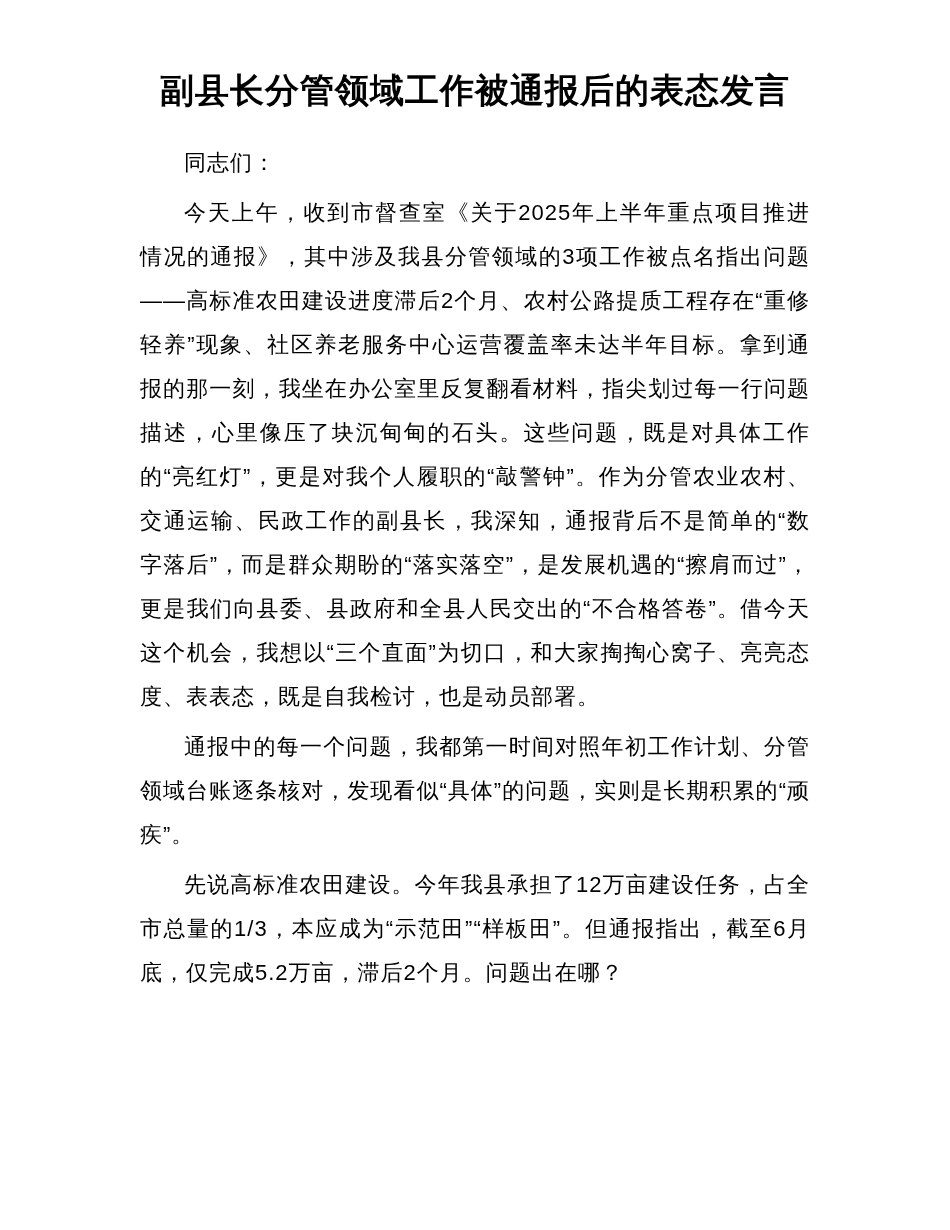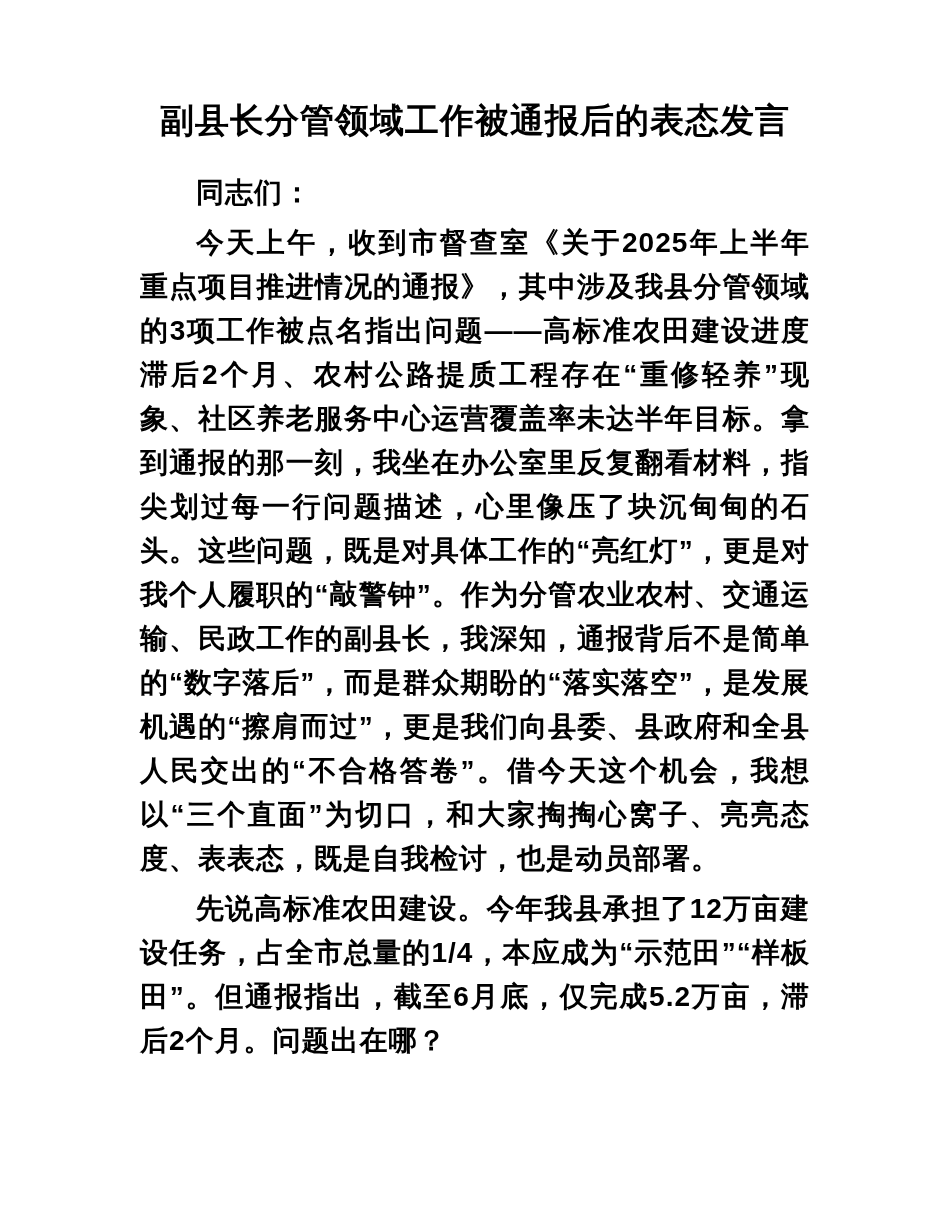--- a/index.html
+++ b/index.html
@@ -11,47 +11,47 @@
     height: 1230px;
     background: #ffffff;
     color: #000000;
     font-family: "Liberation Sans", "DejaVu Sans", sans-serif;
     overflow: hidden;
   }
   .page {
     box-sizing: border-box;
     width: 950px;
     height: 1230px;
-    padding: 92px 140px 0 140px;
+    padding: 62px 140px 0 140px;
     background: #ffffff;
   }
   .doc-title {
     font-size: 34px;
     font-weight: 700;
     text-align: center;
     line-height: 56px;
     letter-spacing: 1px;
     margin: 0 0 23px 0;
   }
   .para {
-    font-size: 28px;
+    font-size: 22px;
     line-height: 44px;
     letter-spacing: 1px;
     text-align: justify;
     text-indent: 2em;
     margin: 0 0 6px 0;
-    font-weight: bold;
   }
 </style>
 </head>
 <body>
 
 <div class="page">
   <h1 class="doc-title">副县长分管领域工作被通报后的表态发言</h1>
 
   <p class="para">同志们：</p>
 
   <p class="para">今天上午，收到市督查室《关于2025年上半年重点项目推进情况的通报》，其中涉及我县分管领域的3项工作被点名指出问题——高标准农田建设进度滞后2个月、农村公路提质工程存在“重修轻养”现象、社区养老服务中心运营覆盖率未达半年目标。拿到通报的那一刻，我坐在办公室里反复翻看材料，指尖划过每一行问题描述，心里像压了块沉甸甸的石头。这些问题，既是对具体工作的“亮红灯”，更是对我个人履职的“敲警钟”。作为分管农业农村、交通运输、民政工作的副县长，我深知，通报背后不是简单的“数字落后”，而是群众期盼的“落实落空”，是发展机遇的“擦肩而过”，更是我们向县委、县政府和全县人民交出的“不合格答卷”。借今天这个机会，我想以“三个直面”为切口，和大家掏掏心窝子、亮亮态度、表表态，既是自我检讨，也是动员部署。</p>
 
 
+  <p class="para">通报中的每一个问题，我都第一时间对照年初工作计划、分管领域台账逐条核对，发现看似“具体”的问题，实则是长期积累的“顽疾”。</p>
 
-  <p class="para">先说高标准农田建设。今年我县承担了12万亩建设任务，占全市总量的1/4，本应成为“示范田”“样板田”。但通报指出，截至6月底，仅完成5.2万亩，滞后2个月。问题出在哪？</p>
+  <p class="para">先说高标准农田建设。今年我县承担了12万亩建设任务，占全市总量的1/3，本应成为“示范田”“样板田”。但通报指出，截至6月底，仅完成5.2万亩，滞后2个月。问题出在哪？</p>
 </div>
 
 </body></html>

